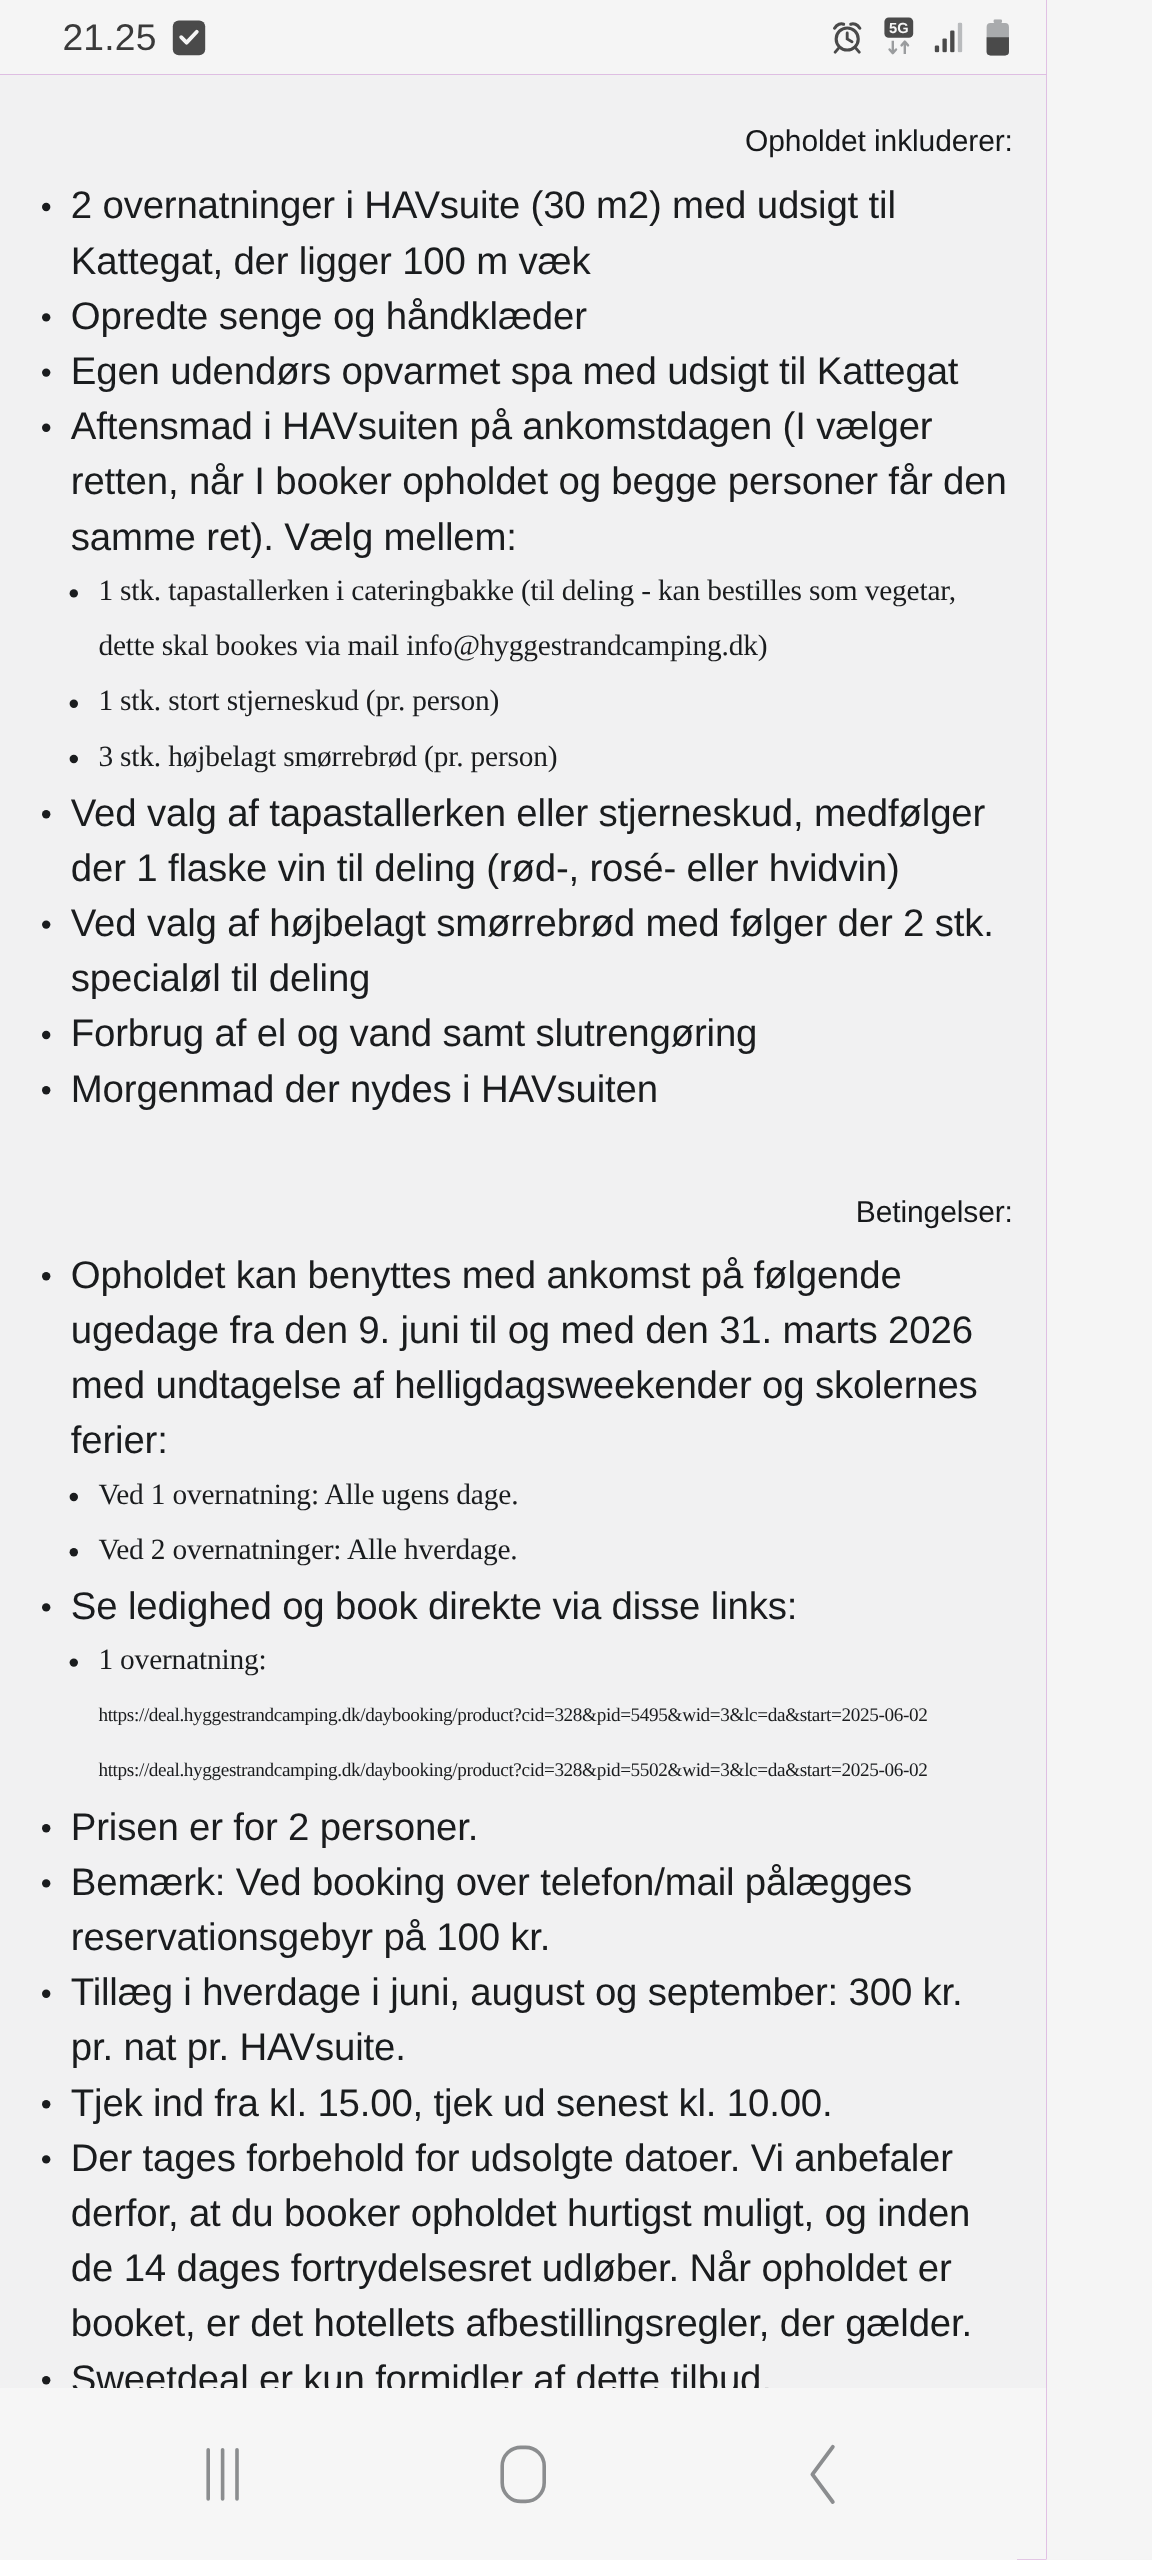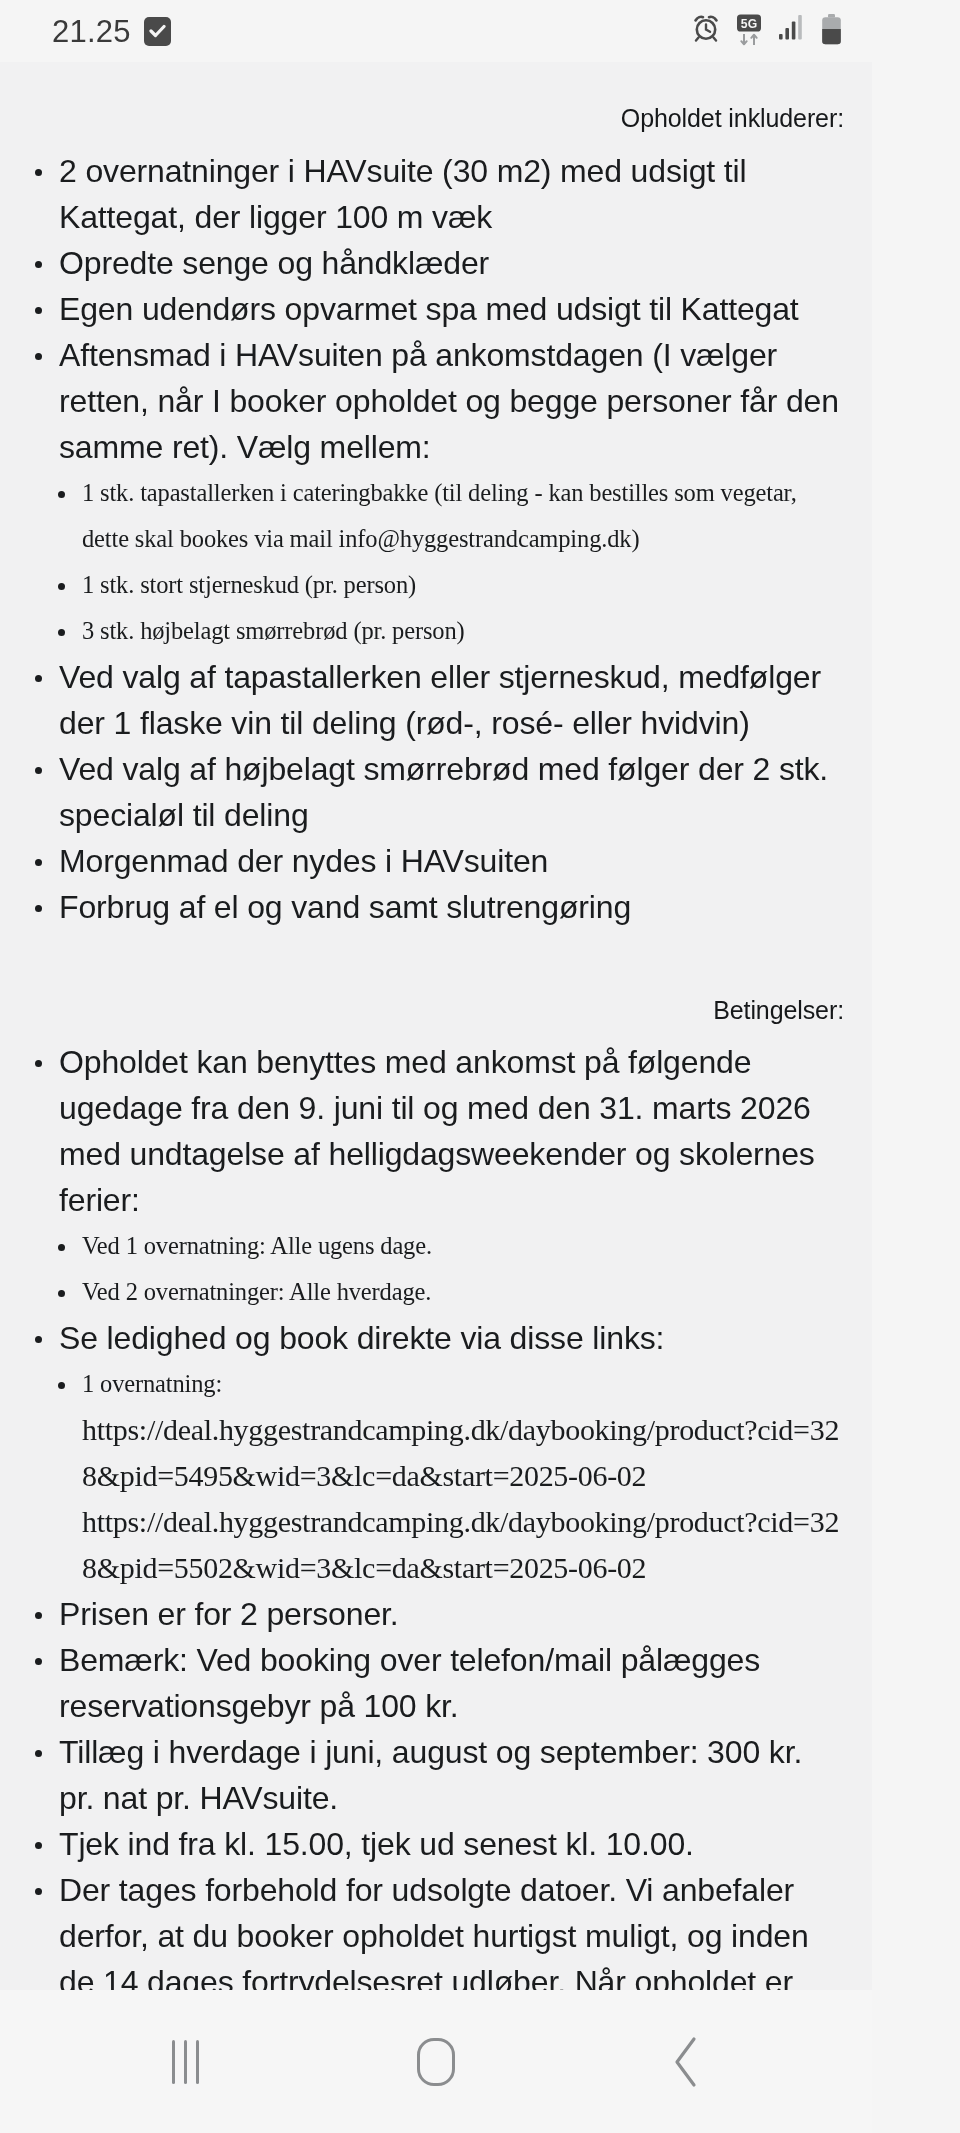--- a/index.html
+++ b/index.html
@@ -54,20 +54,21 @@
     height: 29px;
     border-radius: 5px;
     background: #4a4a4a;
     display: flex;
     align-items: center;
     justify-content: center;
   }
 
   .status-right {
     display: flex;
+    align-items: center;
     gap: 13px;
   }
 
   .icon-alarm { width: 28px; height: 28px; display: block; }
   .icon-5g    { width: 32px; height: 34px; display: block; }
   .icon-sig   { width: 30px; height: 26px; display: block; }
   .icon-batt  { width: 21px; height: 31px; display: block; }
 
   
   .content {
@@ -135,21 +136,21 @@
     top: 21px;
     width: 7px;
     height: 7px;
     border-radius: 50%;
     background: #1a1c1e;
   }
 
   .sublist-wrap { padding-left: 23px; }
 
   .url-line {
-    font-size: 30px;
+    font-size: 16px;
     line-height: 46px;
     color: #1a1c1e;
     letter-spacing: -0.3px;
     word-break: break-all;
   }
 
   .gap-block { height: 62px; }
 
   
   .nav-bar {
@@ -256,22 +257,22 @@
       <li class="item">Aftensmad i HAVsuiten på ankomstdagen (I vælger retten, når I booker opholdet og begge personer får den samme ret). Vælg mellem:</li>
       <li class="sublist-wrap">
         <ul class="lvl2">
           <li class="item2">1 stk. tapastallerken i cateringbakke (til deling - kan bestilles som vegetar, dette skal bookes via mail info@hyggestrandcamping.dk)</li>
           <li class="item2">1 stk. stort stjerneskud (pr. person)</li>
           <li class="item2">3 stk. højbelagt smørrebrød (pr. person)</li>
         </ul>
       </li>
       <li class="item">Ved valg af tapastallerken eller stjerneskud, medfølger der 1 flaske vin til deling (rød-, rosé- eller hvidvin)</li>
       <li class="item">Ved valg af højbelagt smørrebrød med følger der 2 stk. specialøl til deling</li>
+      <li class="item">Forbrug af el og vand samt slutrengøring</li>
       <li class="item">Morgenmad der nydes i HAVsuiten</li>
-      <li class="item">Forbrug af el og vand samt slutrengøring</li>
     </ul>
 
     <div class="gap-block"></div>
 
     <div class="section-head">Betingelser:</div>
 
     <ul class="lvl1">
       <li class="item">Opholdet kan benyttes med ankomst på følgende ugedage fra den 9. juni til og med den 31. marts 2026 med undtagelse af helligdagsweekender og skolernes ferier:</li>
       <li class="sublist-wrap">
         <ul class="lvl2">

